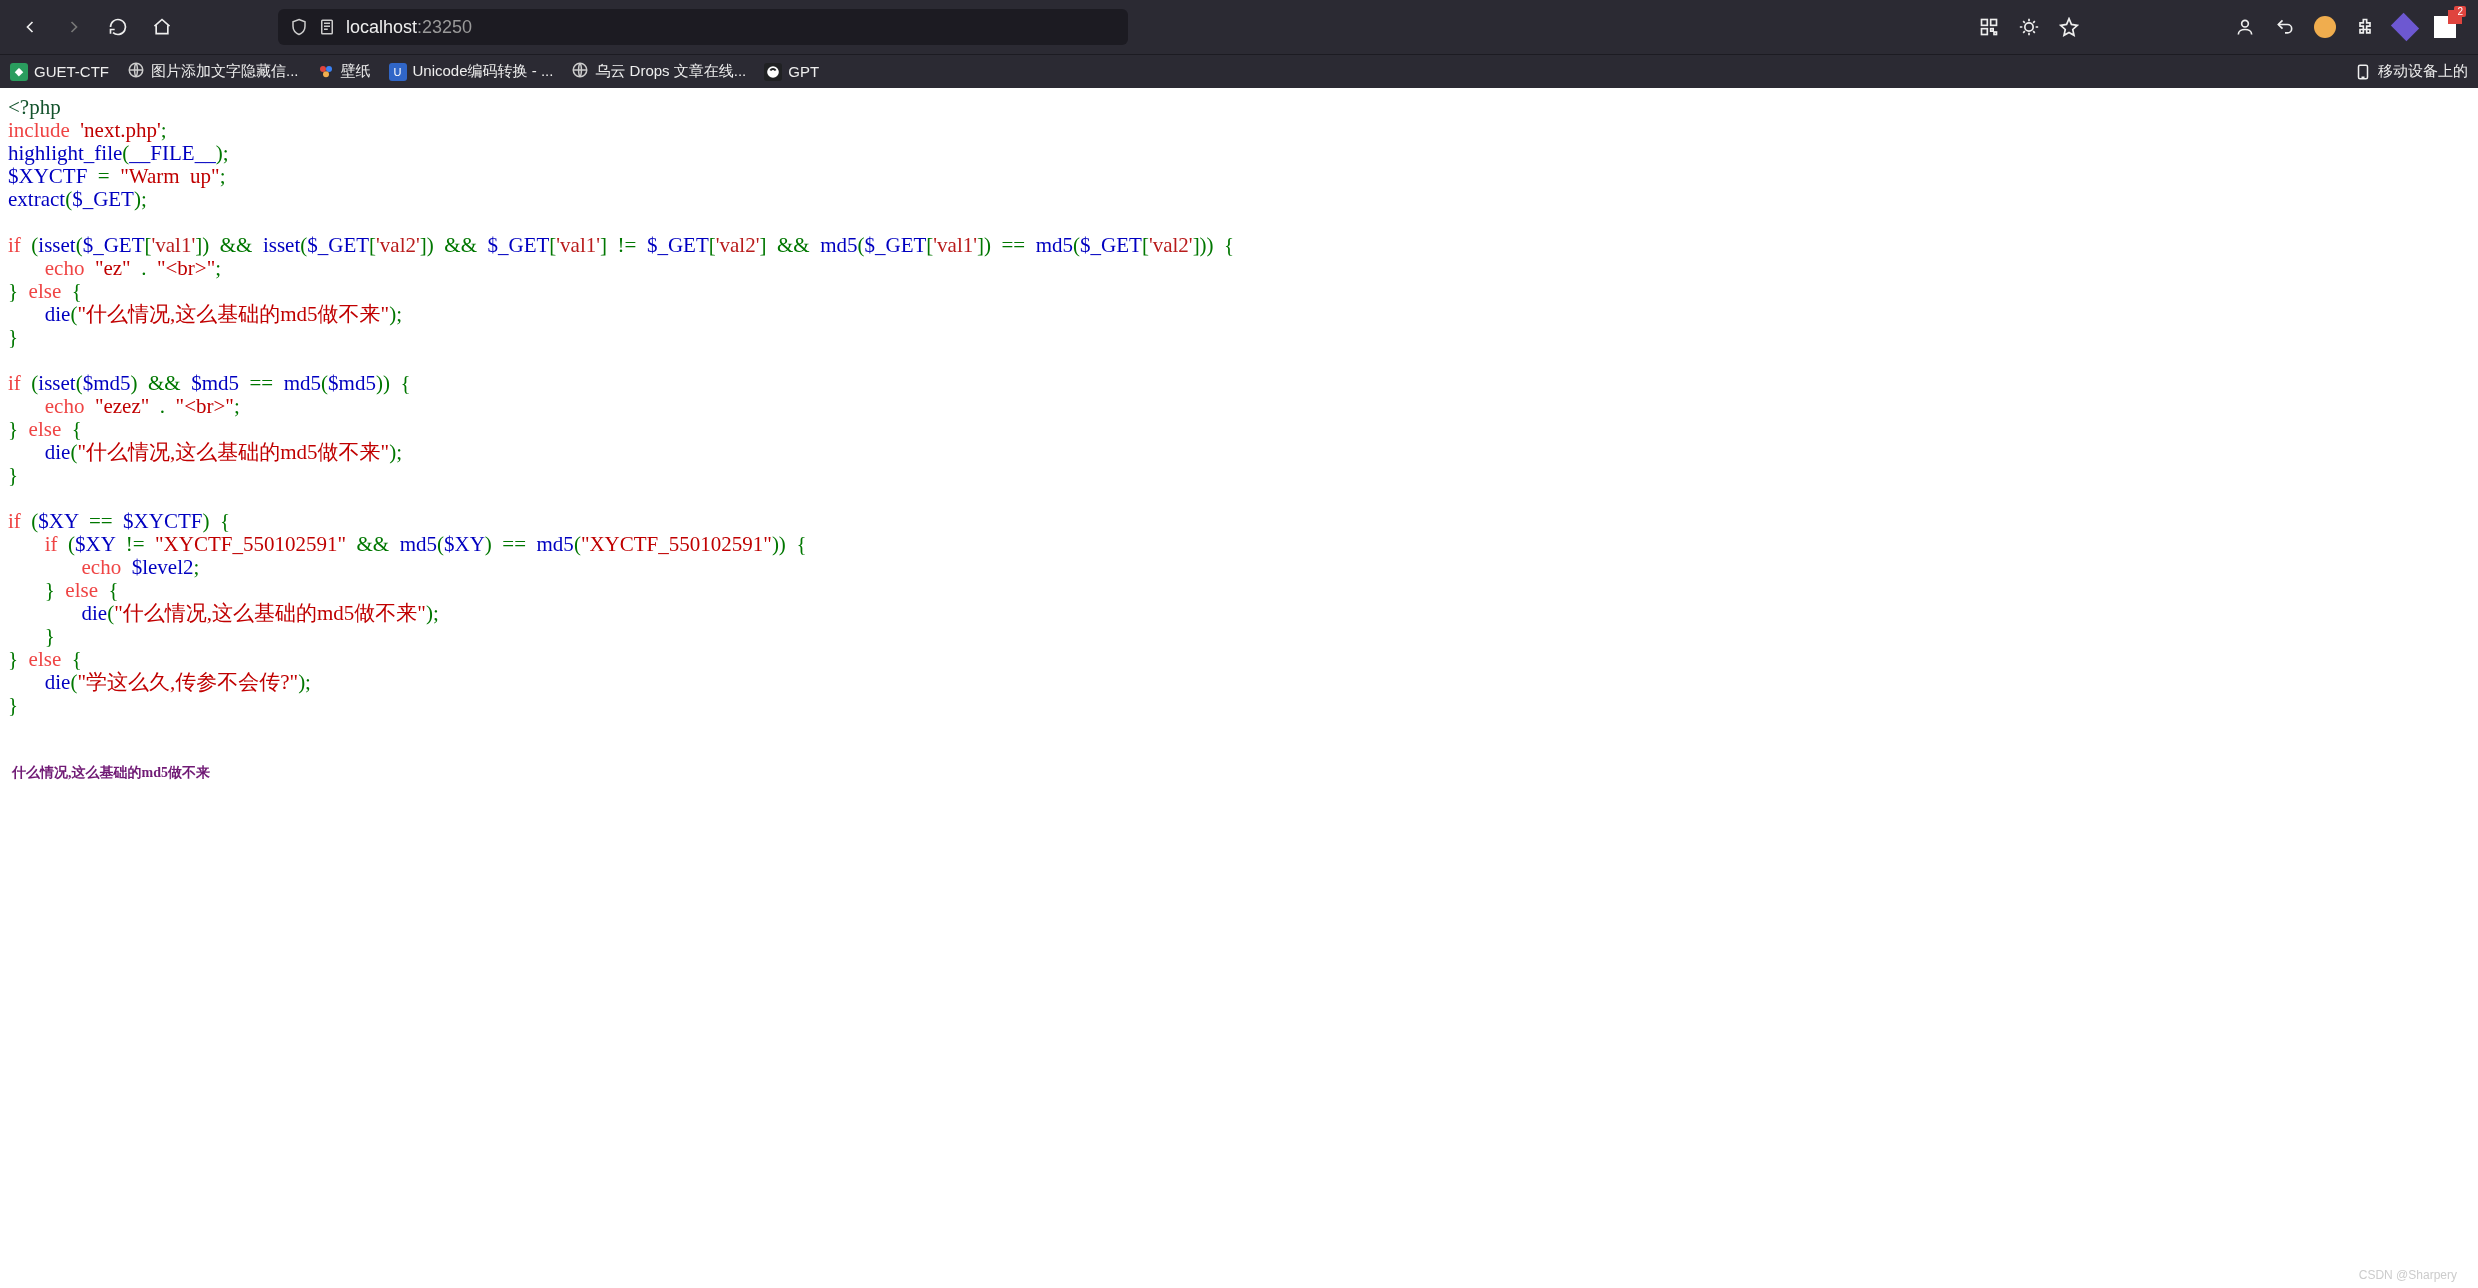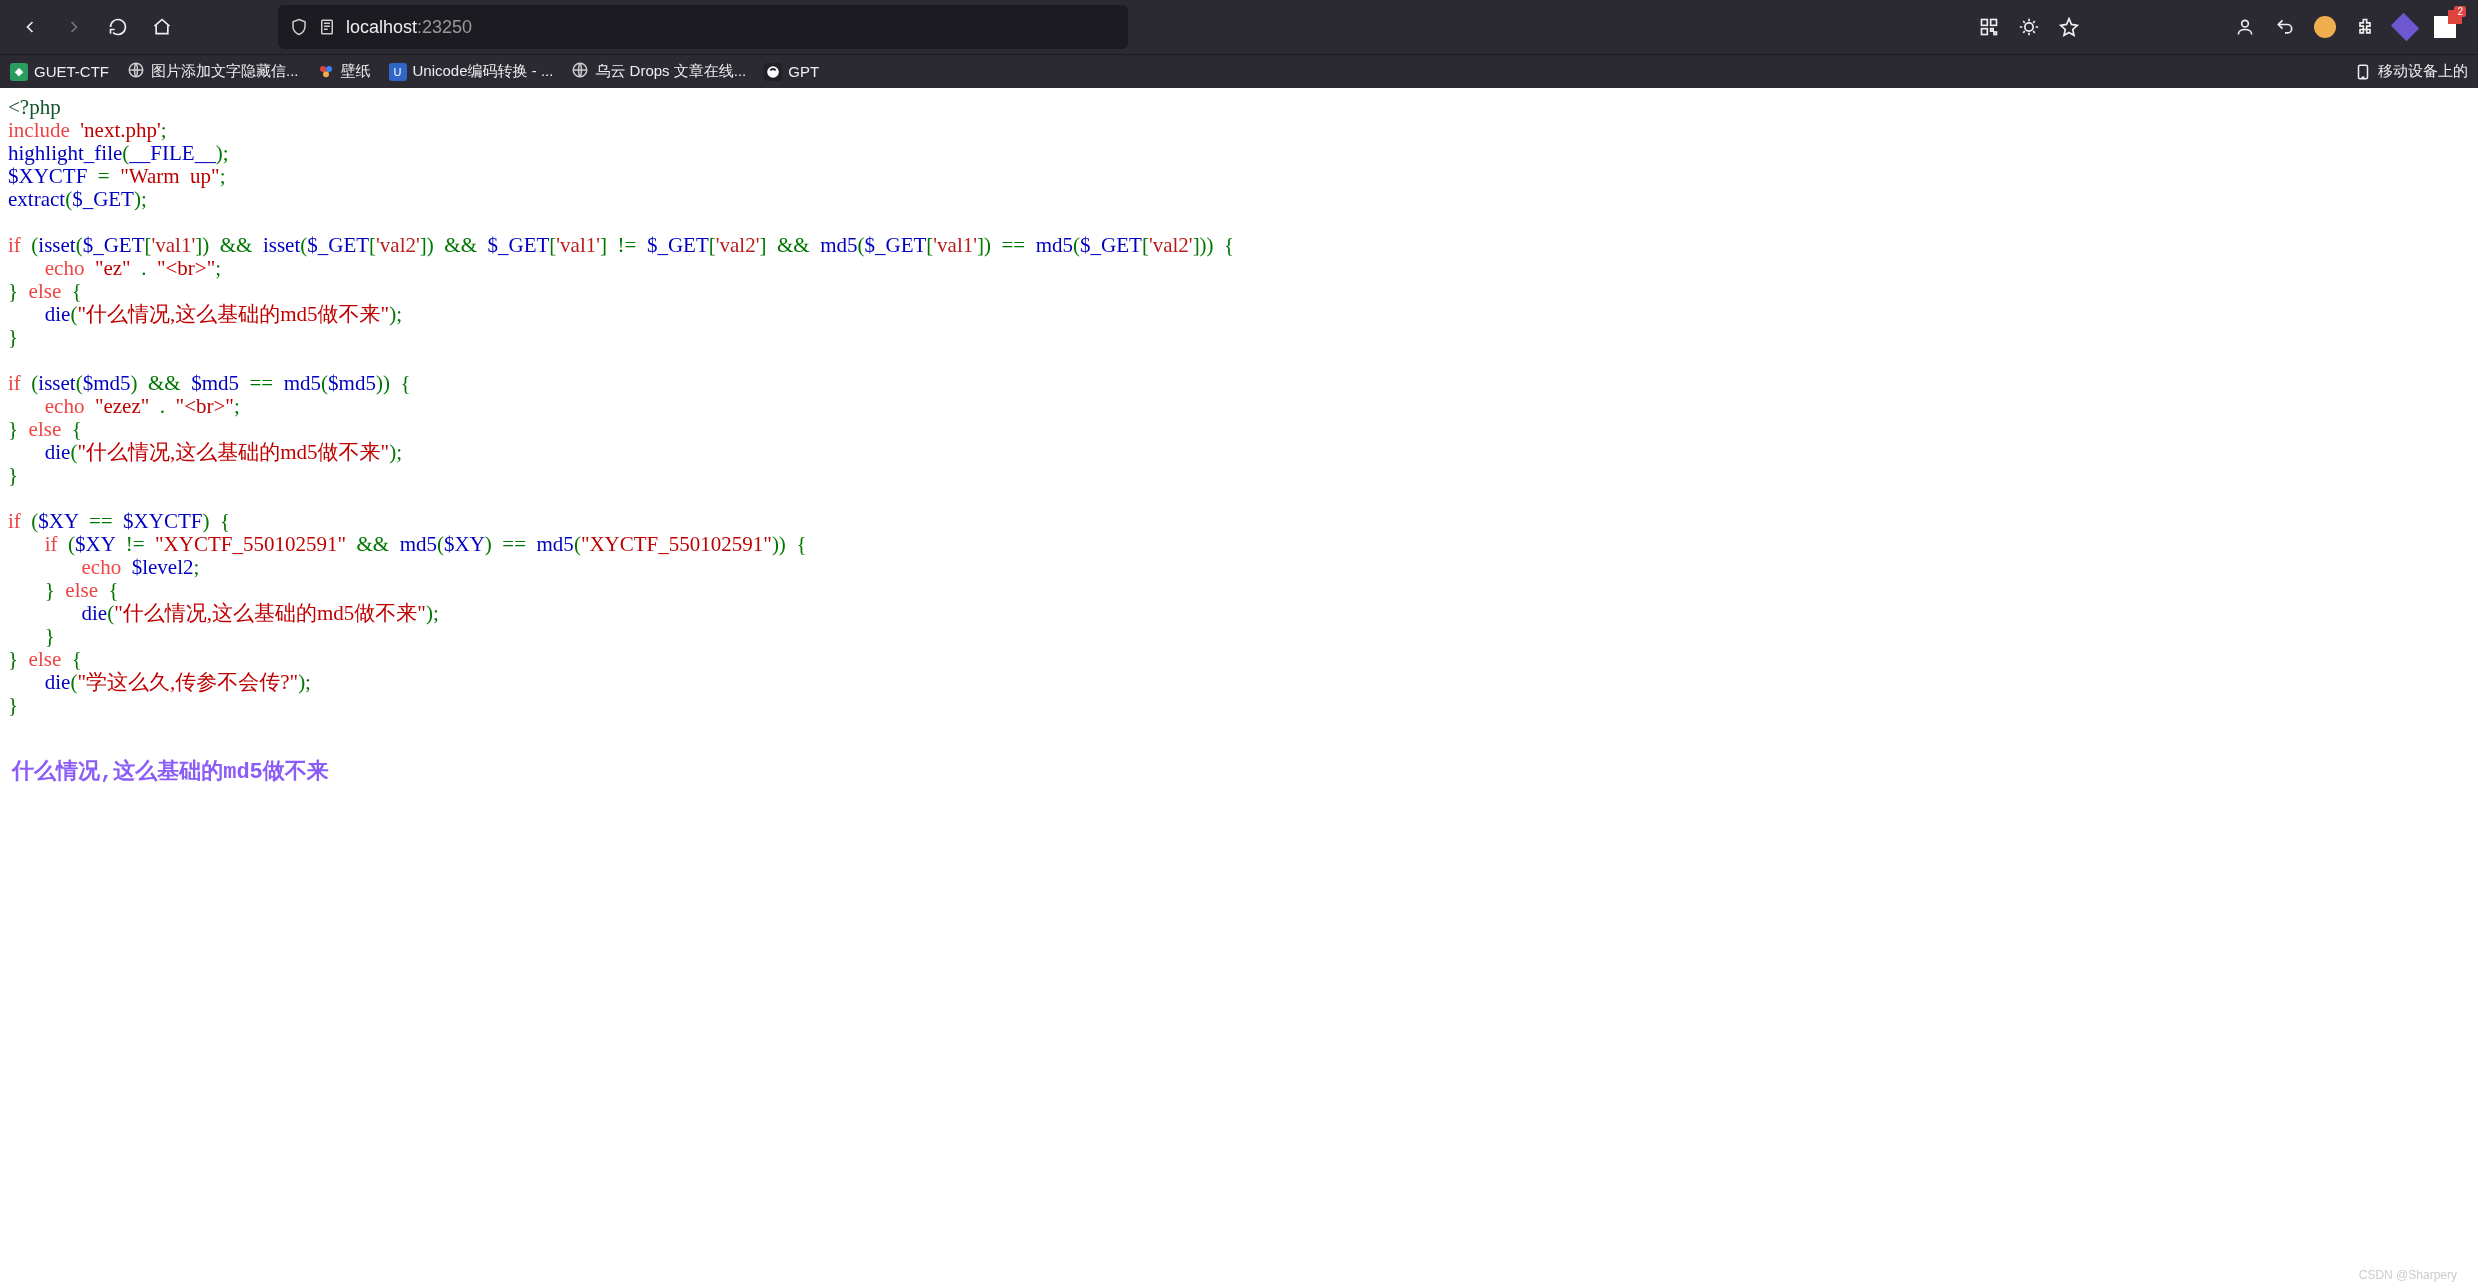--- a/index.html
+++ b/index.html
@@ -4,21 +4,21 @@
 <style>
 * { margin: 0; padding: 0; box-sizing: border-box; }
 body { font-family: Arial, sans-serif; width: 2478px; background: #fff; }
 
 
 .browser-chrome { background: #2b2a33; }
 .toolbar { height: 54px; display: flex; align-items: center; padding: 0 12px; gap: 8px; }
 .nav-btn { width: 36px; height: 36px; display: flex; align-items: center; justify-content: center; color: #eee; border-radius: 4px; }
 .nav-btn.disabled { color: #777; }
 .nav-btn svg { width: 20px; height: 20px; }
-.url-bar { flex: 0 0 850px; margin-left: 90px; height: 44px; background: #1c1b22; border-radius: 6px; display: flex; align-items: center; padding: 0 12px; gap: 10px; }
+.url-bar { flex: 0 0 850px; margin-left: 90px; height: 36px; background: #1c1b22; border-radius: 6px; display: flex; align-items: center; padding: 0 12px; gap: 10px; }
 .url-icon { color: #ccc; display: flex; }
 .url-icon svg { width: 18px; height: 18px; }
 .url-text { color: #eee; font-size: 18px; }
 .url-text .port { color: #999; }
 .toolbar-spacer { flex: 1; }
 .toolbar-icons { display: flex; align-items: center; gap: 6px; margin-right: 4px; }
 .toolbar-icons .nav-btn { width: 34px; height: 34px; }
 .ext-orange { width: 22px; height: 22px; border-radius: 50%; background: #f0ad4e; }
 .ext-purple { width: 22px; height: 18px; background: #6d58d1; transform: rotate(45deg); }
 .ext-note { width: 22px; height: 22px; background: #fff; position: relative; }
@@ -40,21 +40,21 @@
 pre { font-family: inherit; margin: 0; white-space: pre; }
 
 .php-open { color: #14532d; }
 .kw { color: #ef4444; }
 .fn { color: #0000c0; }
 .str { color: #c00000; text-align: center; }
 .var { color: #0000c0; }
 .op { color: #007700; }
 .idx { color: #b91c1c; }
 
-.output { font-family: Liberation Mono, monospace; font-size: 22px; font-weight: 600; color: #8b5cf6; margin-top: 44px; padding-left: 4px; }
+.output { font-family: Liberation Serif, serif; font-size: 14px; font-weight: 600; color: #701a75; margin-top: 44px; padding-left: 4px; }
 
 .watermark { position: fixed; bottom: 6px; right: 21px; color: #ccc; font-size: 12px; font-family: Arial, sans-serif; }
 </style>
 </head>
 <body>
 
 <div class="browser-chrome">
   <div class="toolbar">
     <div class="nav-btn">
       <svg viewBox="0 0 24 24" fill="none" stroke="currentColor" stroke-width="2">

